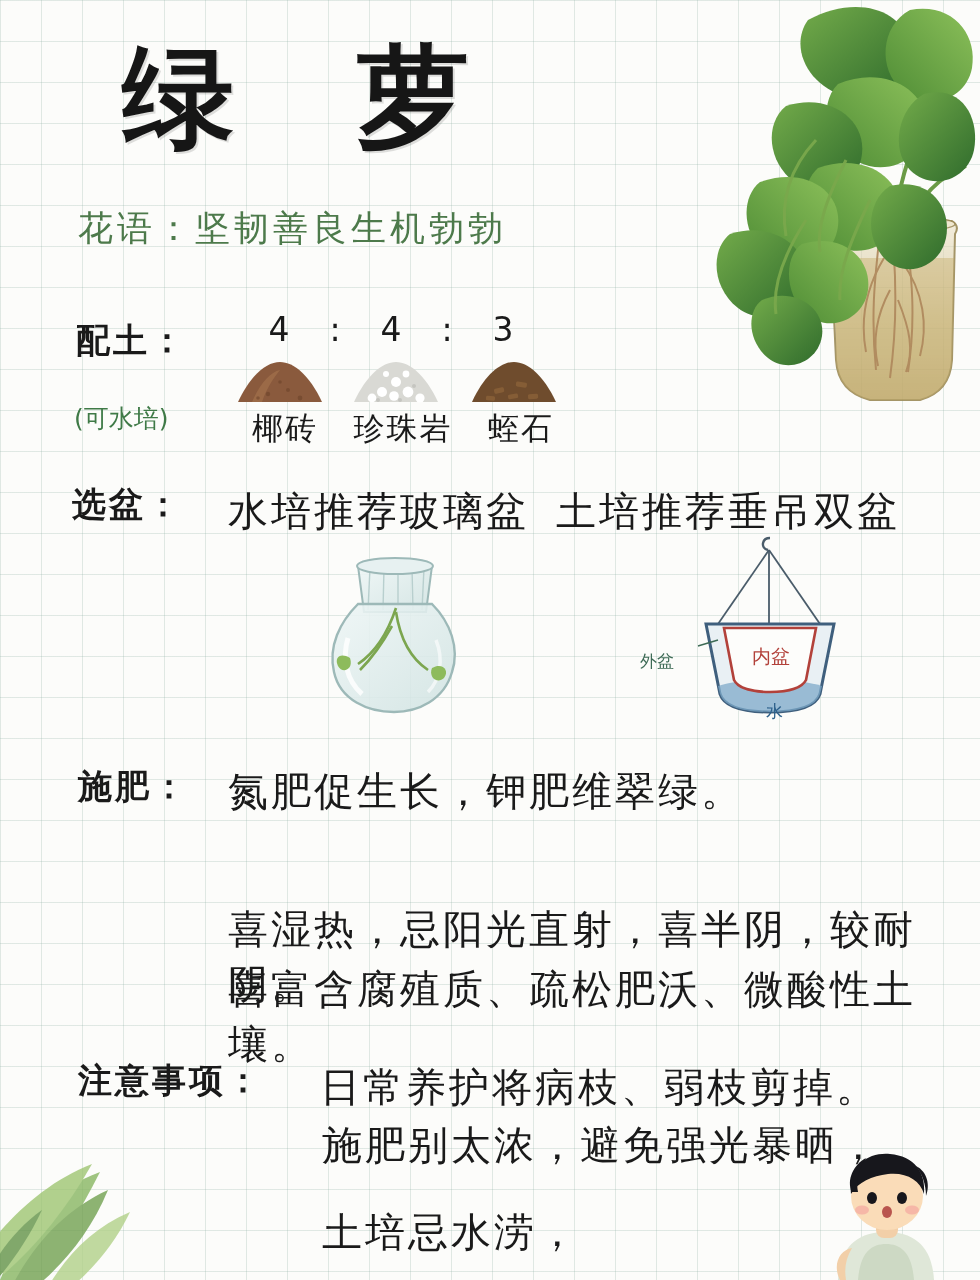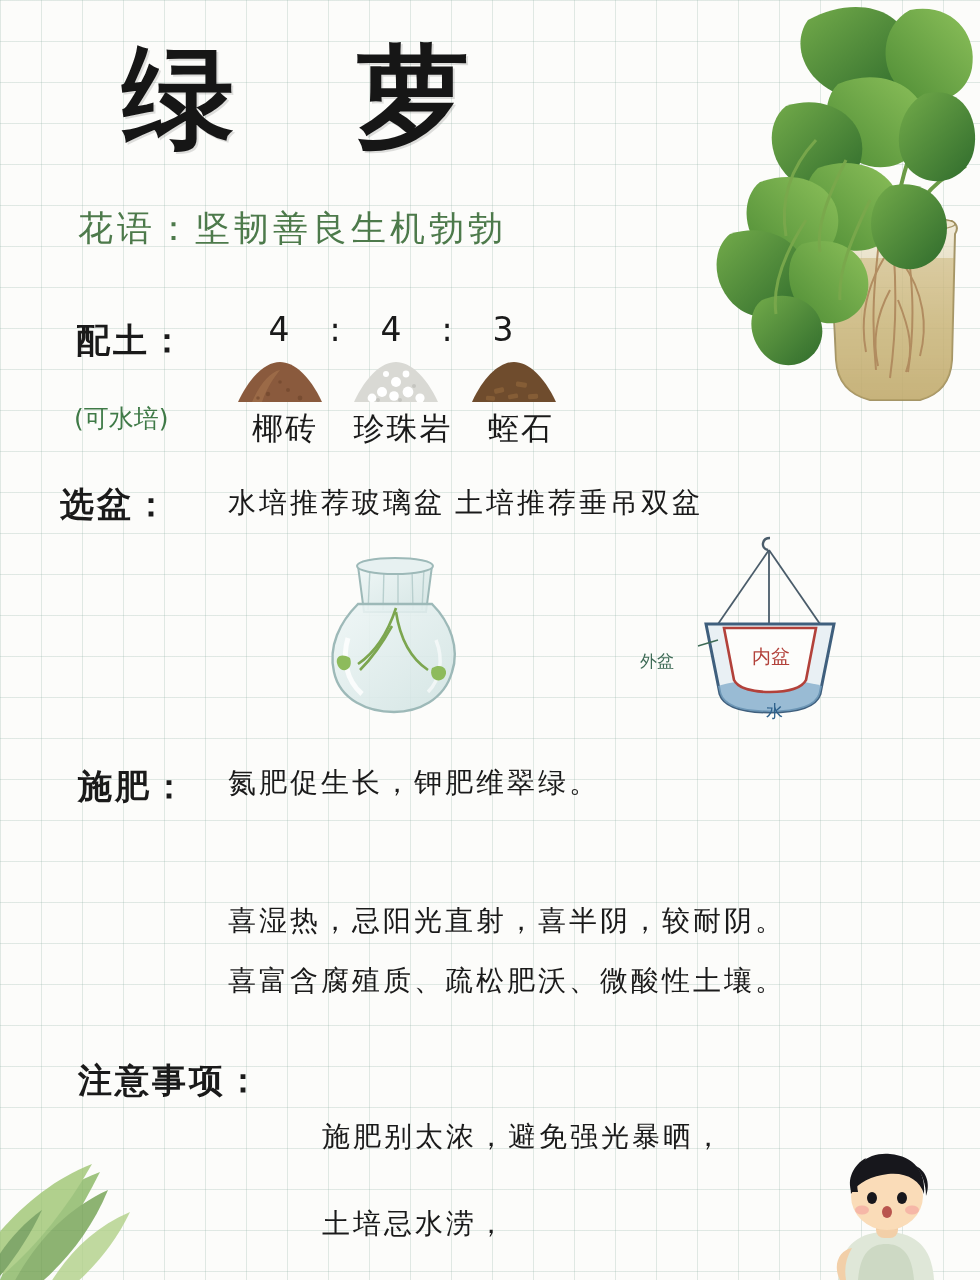--- a/index.html
+++ b/index.html
@@ -58,25 +58,24 @@
   }
 
   .label {
     font-size: 34px;
     font-weight: 700;
     color: #1a1a1a;
     font-family: "DejaVu Sans", "Liberation Sans", sans-serif;
     letter-spacing: 3px;
   }
   .body-text {
-    font-size: 28px;
+    font-size: 40px;
     color: #1a1a1a;
-    font-family: Liberation Serif, serif;
+    font-family: Liberation Mono, monospace;
     letter-spacing: 3px;
-    text-align: right;
   }
 
   
   .soil-label { position: absolute; left: 76px; top: 318px; }
   .soil-sub {
     position: absolute; left: 74px; top: 356px;
     font-size: 25px; color: #3f7a47;
     font-family: "DejaVu Sans", "Liberation Sans", sans-serif;
     margin-top: 46px;
   }
@@ -94,21 +93,21 @@
   .pile-3 { left: 466px; }
 
   .mat-names {
     position: absolute; left: 226px; top: 408px;
     font-size: 31px; color: #1a1a1a;
     font-family: "DejaVu Sans", "Liberation Sans", sans-serif;
   }
   .mat-names span { display: inline-block; width: 118px; text-align: center; letter-spacing: 2px;}
 
   
-  .pot-label { position: absolute; left: 60px; top: 482px; }
+  .pot-label { position: absolute; left: 72px; top: 482px; }
   .pot-text  { position: absolute; left: 228px; top: 484px; }
 
   .glass-pot { left: 300px; top: 552px; width: 190px; height: 170px; }
   .hanging-pot { left: 660px; top: 528px; width: 220px; height: 200px; }
   .outer-pot-tag {
     position: absolute; left: 640px; top: 650px;
     font-size: 17px; color: #3d6a55;
     font-family: "DejaVu Sans", "Liberation Sans", sans-serif;
   }
   .inner-pot-tag {
@@ -350,20 +349,21 @@
   <div class="inner-pot-tag">内盆</div>
   <div class="water-tag">水</div>
 
   <div class="label fert-label">施肥：</div>
   <div class="body-text fert-l1">氮肥促生长，钾肥维翠绿。</div>
 
   <div class="body-text env-l1">喜湿热，忌阳光直射，喜半阴，较耐阴。</div>
   <div class="body-text env-l2">喜富含腐殖质、疏松肥沃、微酸性土壤。</div>
 
   <div class="label note-label">注意事项：</div>
+  <div class="body-text note-l1">日常养护将病枝、弱枝剪掉。</div>
   <div class="body-text note-l2">施肥别太浓，避免强光暴晒，</div>
   <div class="body-text note-l3">土培忌水涝，</div>
 
 
   <svg class="art boy" viewBox="0 0 180 140" xmlns="http://www.w3.org/2000/svg">
 
     <path d="M42 140 C44 106 62 92 90 92 C118 92 136 106 138 140 Z" fill="#dfe7d8"></path>
     <path d="M62 140 C64 114 74 104 90 104 C106 104 116 114 118 140 Z" fill="#cdd9c4"></path>
 
     <rect x="80" y="80" width="22" height="18" rx="8" fill="#f2cfa8"></rect>

